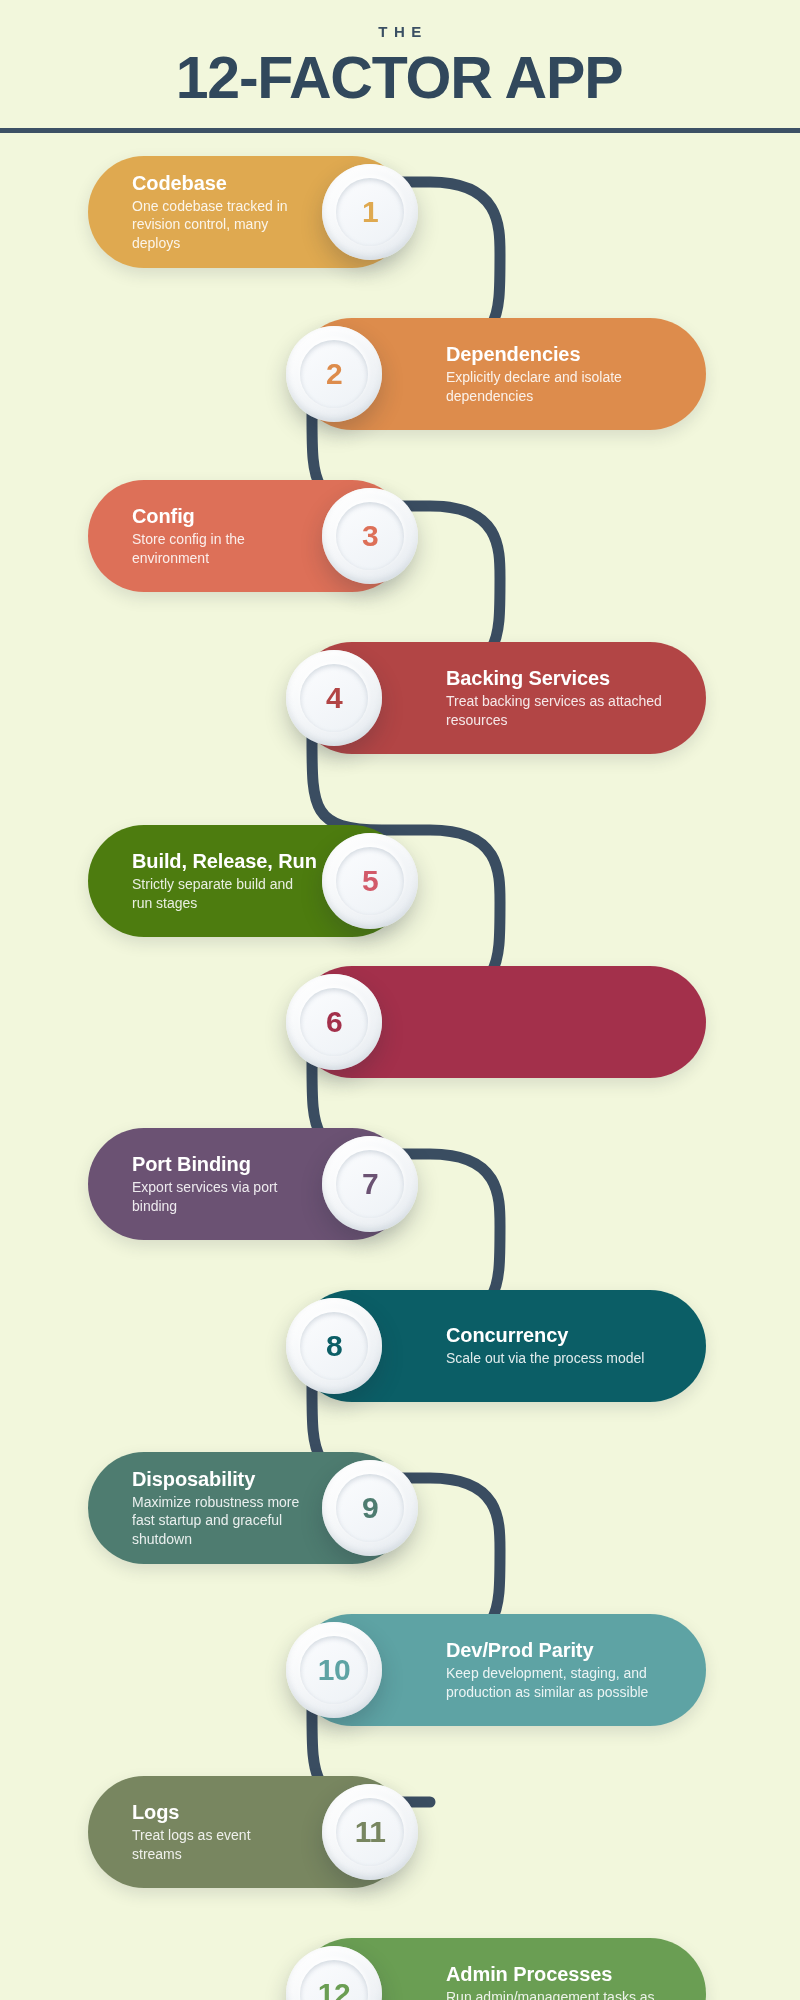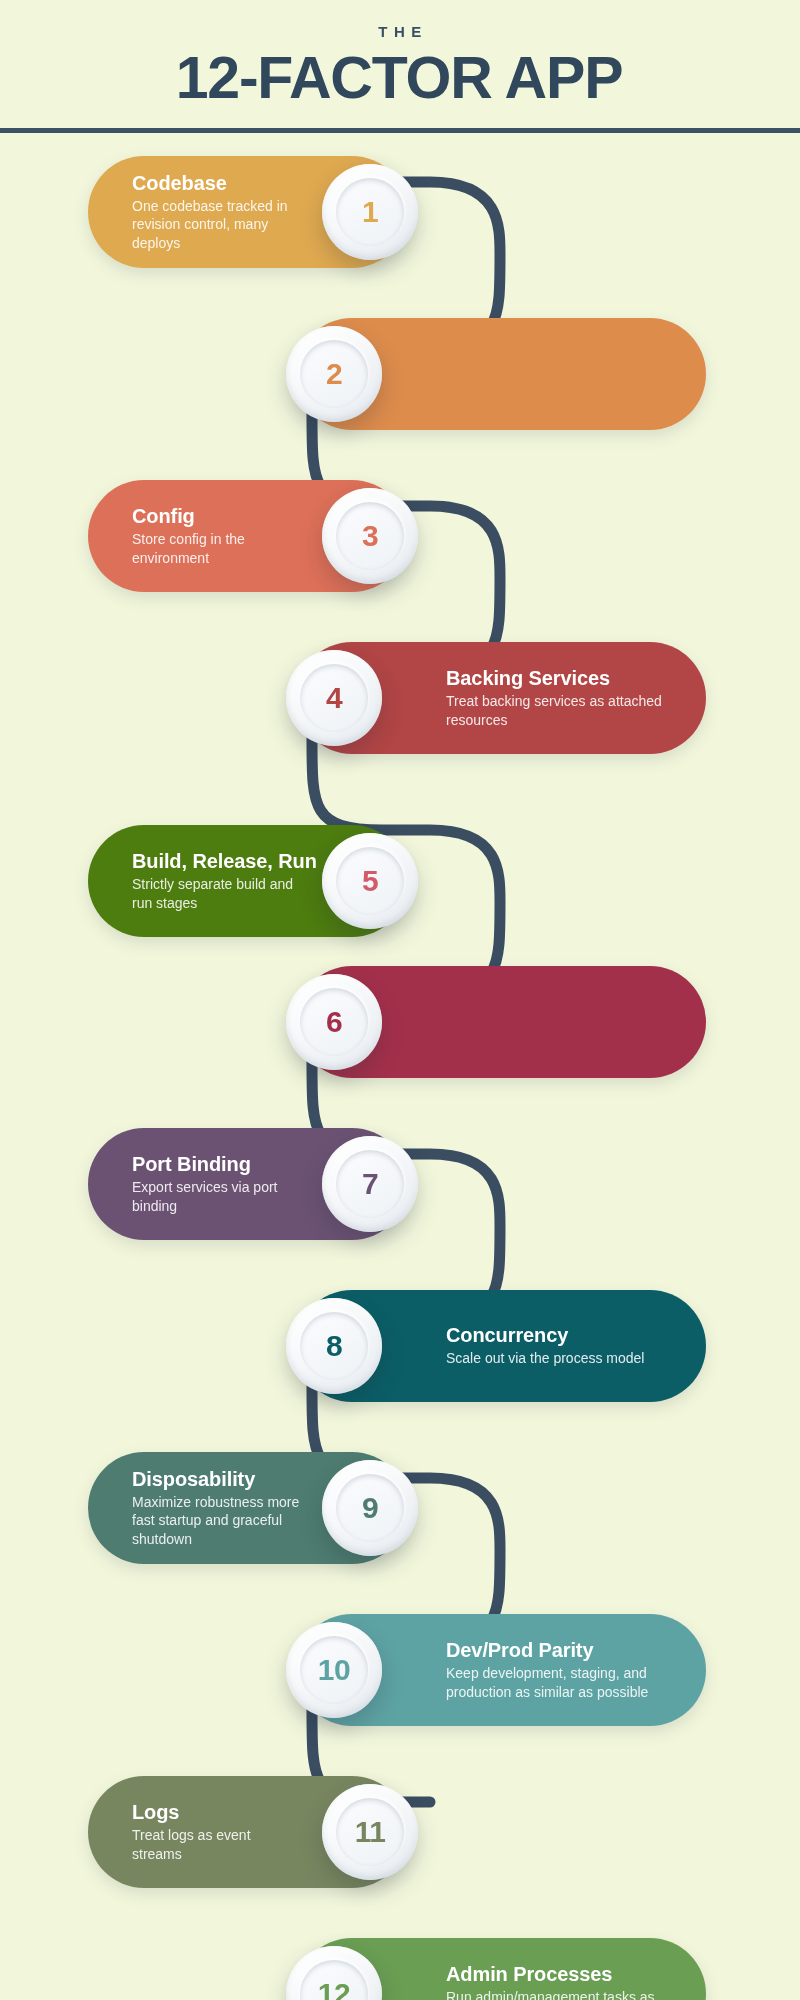--- a/index.html
+++ b/index.html
@@ -197,20 +197,24 @@
       <div class="card left" style="top: 22px; background: rgb(223, 169, 80);">
         <div class="card-text">
           <p class="card-title">Codebase</p>
           <p class="card-desc">One codebase tracked in revision control, many deploys</p>
         </div>
         <div class="badge on-right">
           <span class="badge-num" style="color: rgb(223, 169, 80);">1</span>
         </div>
       </div>
       <div class="card right" style="top: 184px; background: rgb(221, 140, 76);">
+        <div class="card-text">
+          <p class="card-title">Dependencies</p>
+          <p class="card-desc">Explicitly declare and isolate dependencies</p>
+        </div>
         <div class="badge on-left">
           <span class="badge-num" style="color: rgb(221, 140, 76);">2</span>
         </div>
       </div>
       <div class="card left" style="top: 346px; background: rgb(221, 112, 88);">
         <div class="card-text">
           <p class="card-title">Config</p>
           <p class="card-desc">Store config in the environment</p>
         </div>
         <div class="badge on-right">

